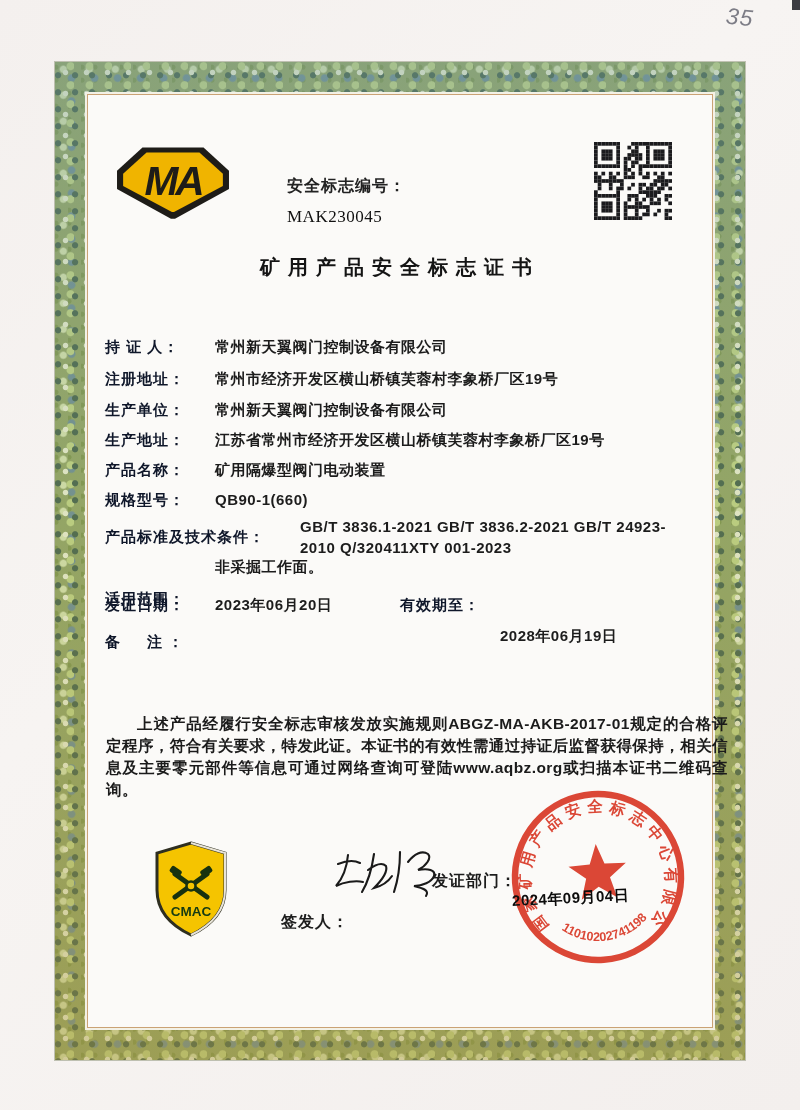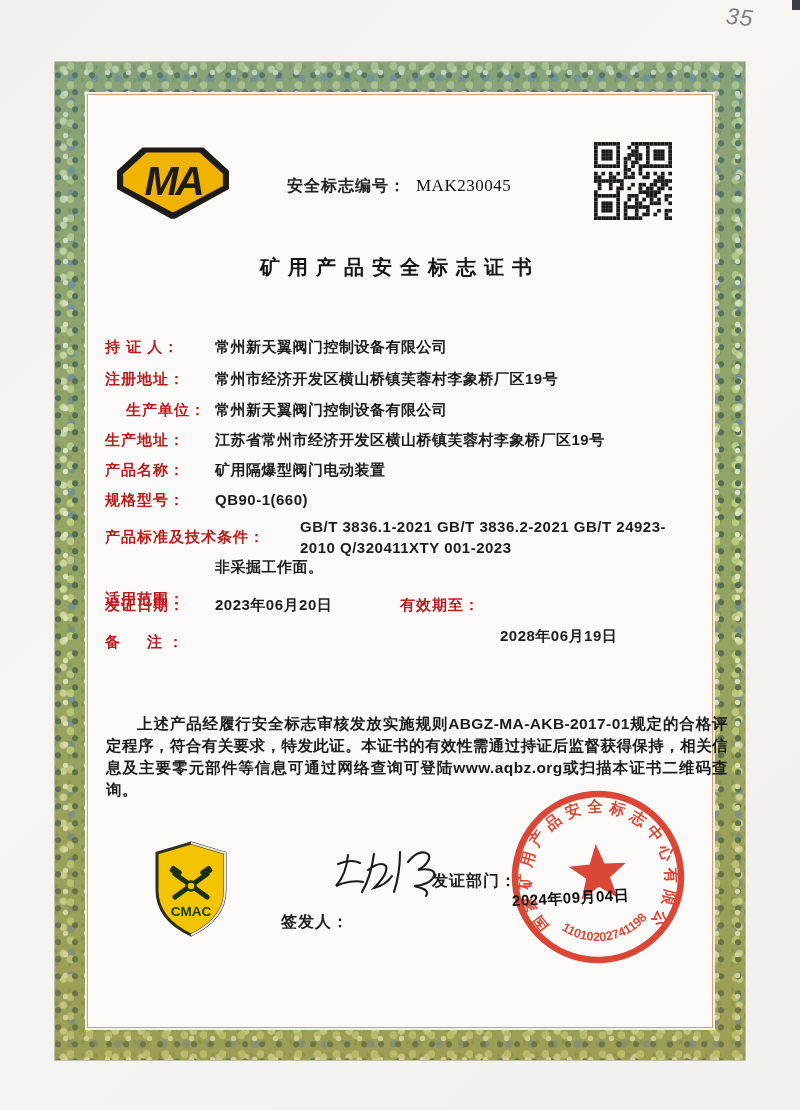--- a/index.html
+++ b/index.html
@@ -24,21 +24,21 @@
       radial-gradient(circle at 8% 40%,#7f9450 2px,rgba(0,0,0,0) 3px);
     background-size:100% 100%,21px 21px,17px 17px,19px 19px,26px 26px,23px 23px,13px 13px;
     box-shadow:0 0 0 1px rgba(90,100,60,.35);
   }
   .frame-inner{
     position:absolute;left:32px;top:32px;right:32px;bottom:32px;
     background:#fbfaf8;
     border:1px solid #caa275;
     box-shadow:0 0 0 2px #f3f1e6;
   }
-  .row-label{font-size:15px;font-weight:700;color:#b91c1c;letter-spacing:1px;white-space:nowrap;}
+  .row-label{font-size:15px;font-weight:700;color:#0f172a;letter-spacing:1px;white-space:nowrap;}
   .row-value{font-size:15px;font-weight:700;color:#1c1c1c;letter-spacing:.5px;white-space:nowrap;}
   .row-value.wrapped{white-space:normal;line-height:1.4;}
   .title{
     width:690px;left:55px;top:254px;text-align:center;
     font-size:20px;font-weight:900;color:#141414;letter-spacing:8px;
   }
   .mark-label{font-size:16px;font-weight:700;color:#222;letter-spacing:1px;}
   .mark-value{font-size:17px;font-weight:400;color:#111;font-family:"Liberation Serif","DejaVu Serif",serif;letter-spacing:.5px;}
   .paragraph{
     left:90px;top:713px;width:622px;
@@ -67,21 +67,21 @@
 </div>
 
 <div class="abs" style="left:116px;top:146px;width:114px;height:74px;">
   <svg width="114" height="74" viewBox="0 0 112 72">
     <polygon points="26,1 86,1 111,24 111,42 58,71 54,71 1,42 1,24" fill="#1e1c18"></polygon>
     <polygon points="30,6 82,6 105,27 105,39 57,64.5 55,64.5 7,39 7,27" fill="#f0b400"></polygon>
     <text x="56" y="48" text-anchor="middle" font-family="Liberation Sans,sans-serif" font-style="italic" font-weight="900" font-size="40" letter-spacing="-3" fill="#1e1c18">MA</text>
   </svg>
 </div>
 
-<div class="abs" style="left:287px;top:176px;display:flex;gap:10px;align-items:baseline;">
+<div class="abs" style="left:287px;top:176px;display:flex;gap:10px;align-items:baseline;flex-direction:column;">
   <span class="mark-label">安全标志编号：</span>
   <span class="mark-value">MAK230045</span>
 </div>
 
 <div class="abs" style="left:594px;top:142px;width:78px;height:78px;" id="qrbox"><svg width="78" height="78" viewBox="0 0 77.7 77.7">
       <rect x="0" y="0" width="3.7" height="3.7" fill="#1b1b1e"></rect>
       <rect x="3.7" y="0" width="3.7" height="3.7" fill="#1b1b1e"></rect>
       <rect x="7.4" y="0" width="3.7" height="3.7" fill="#1b1b1e"></rect>
       <rect x="11.100000000000001" y="0" width="3.7" height="3.7" fill="#1b1b1e"></rect>
       <rect x="14.8" y="0" width="3.7" height="3.7" fill="#1b1b1e"></rect>
@@ -319,21 +319,21 @@
     </svg></div>
 
 <div class="abs title">矿用产品安全标志证书</div>
 
 <div class="abs" style="left:105px;top:338px;"><span class="row-label">持 证 人：</span></div>
 <div class="abs" style="left:215px;top:338px;"><span class="row-value">常州新天翼阀门控制设备有限公司</span></div>
 
 <div class="abs" style="left:105px;top:370px;"><span class="row-label">注册地址：</span></div>
 <div class="abs" style="left:215px;top:370px;"><span class="row-value">常州市经济开发区横山桥镇芙蓉村李象桥厂区19号</span></div>
 
-<div class="abs" style="left:105px;top:401px;margin-left:21px;"><span class="row-label">生产单位：</span></div>
+<div class="abs" style="left:105px;top:401px;"><span class="row-label">生产单位：</span></div>
 <div class="abs" style="left:215px;top:401px;"><span class="row-value">常州新天翼阀门控制设备有限公司</span></div>
 
 <div class="abs" style="left:105px;top:431px;"><span class="row-label">生产地址：</span></div>
 <div class="abs" style="left:215px;top:431px;"><span class="row-value">江苏省常州市经济开发区横山桥镇芙蓉村李象桥厂区19号</span></div>
 
 <div class="abs" style="left:105px;top:461px;"><span class="row-label">产品名称：</span></div>
 <div class="abs" style="left:215px;top:461px;"><span class="row-value">矿用隔爆型阀门电动装置</span></div>
 
 <div class="abs" style="left:105px;top:491px;"><span class="row-label">规格型号：</span></div>
 <div class="abs" style="left:215px;top:491px;"><span class="row-value">QB90-1(660)</span></div>

